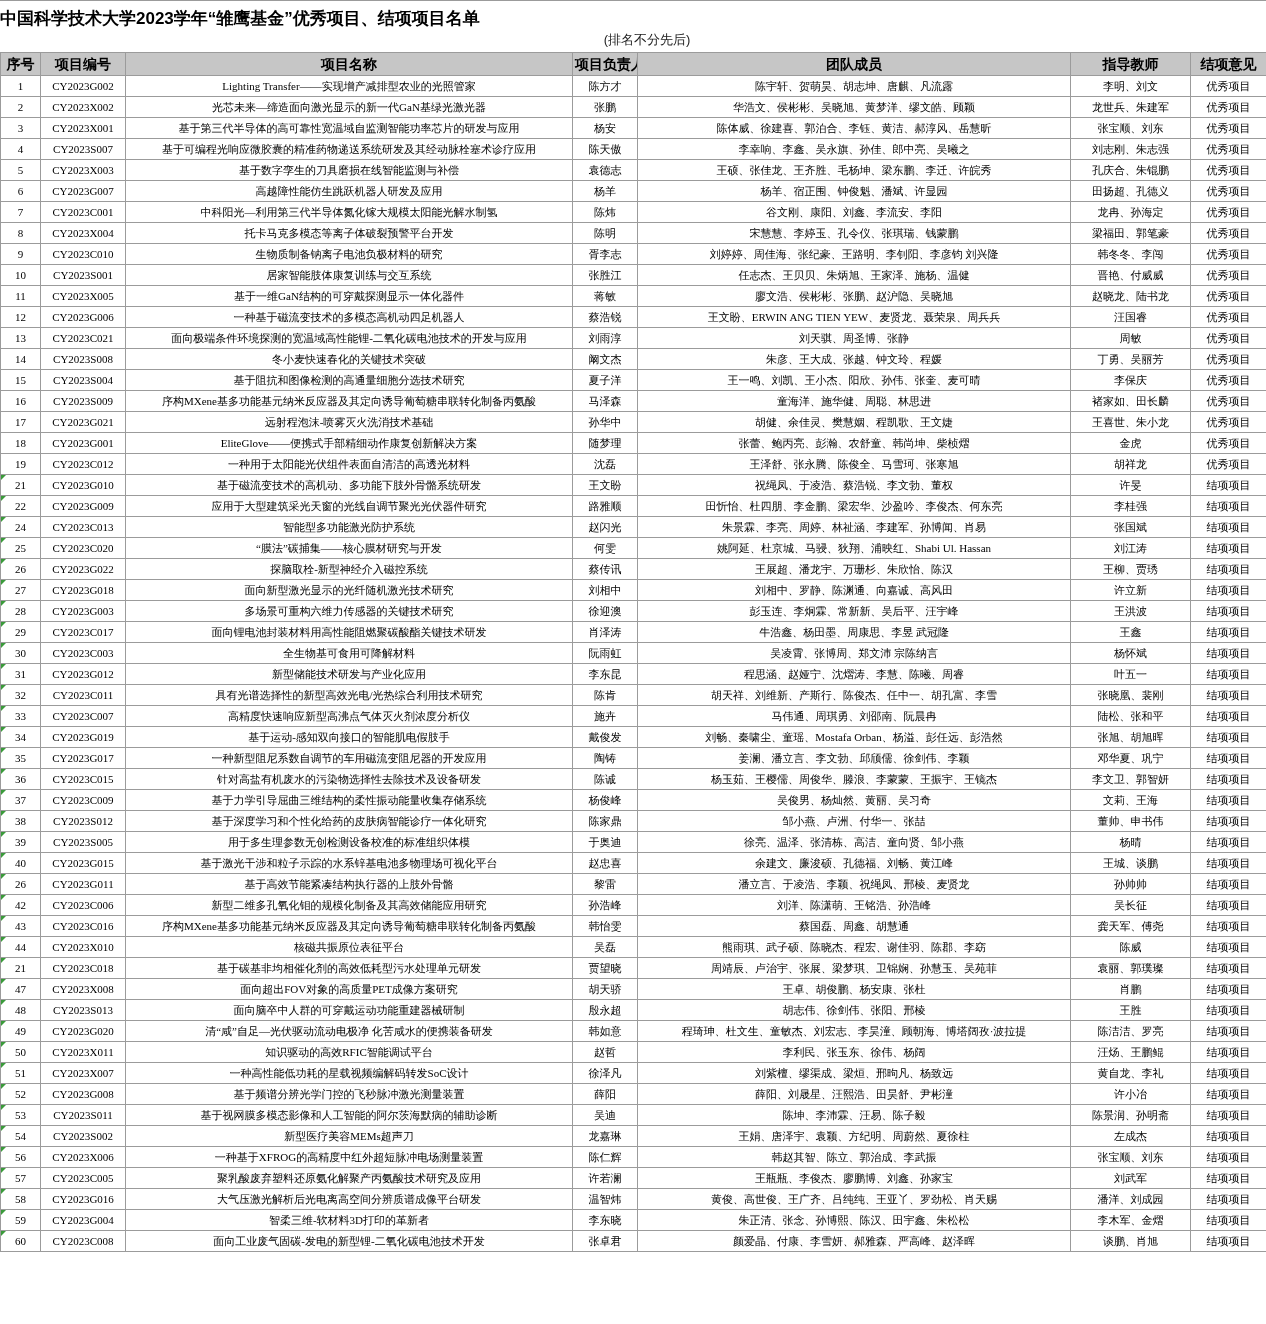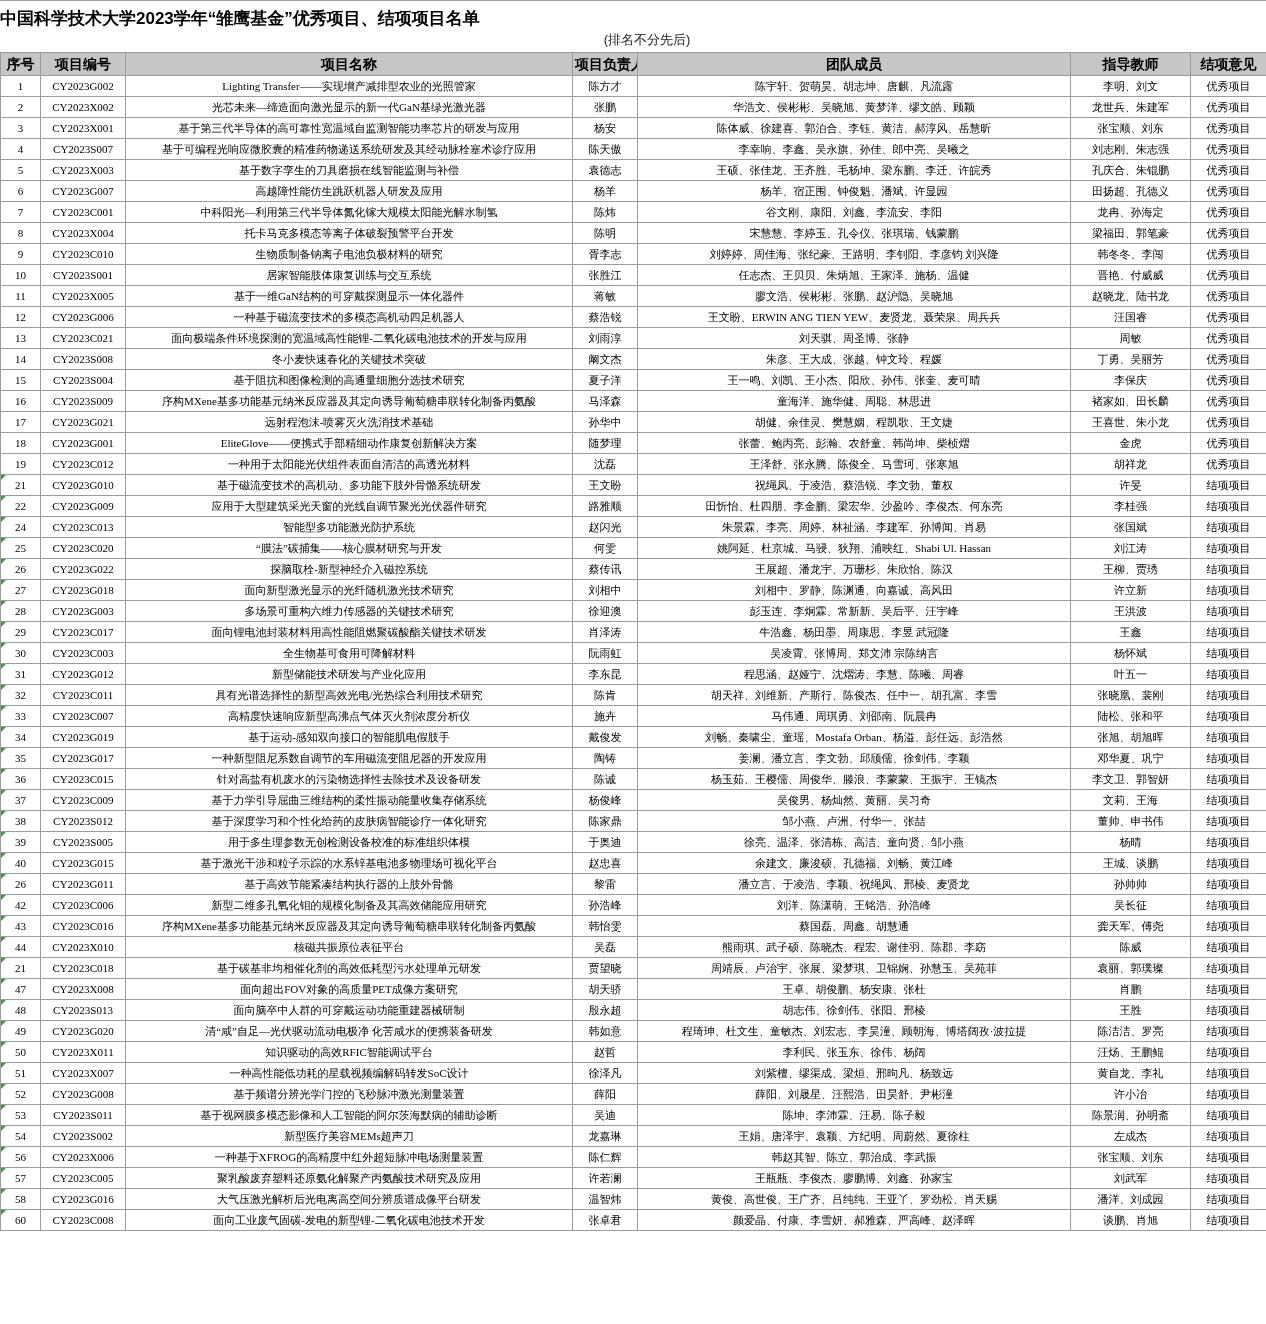--- a/index.html
+++ b/index.html
@@ -563,20 +563,29 @@
         <tr>
     <td class="cell-no flagged">58</td>
     <td class="cell-code">CY2023G016</td>
     <td class="cell-name">大气压激光解析后光电离高空间分辨质谱成像平台研发</td>
     <td class="cell-leader">温智炜</td>
     <td class="cell-members">黄俊、高世俊、王广齐、吕纯纯、王亚丫、罗劲松、肖天赐</td>
     <td class="cell-advisors">潘洋、刘成园</td>
     <td class="cell-status">结项项目</td>
   </tr>
         <tr>
+    <td class="cell-no flagged">59</td>
+    <td class="cell-code">CY2023G004</td>
+    <td class="cell-name">智柔三维-软材料3D打印的革新者</td>
+    <td class="cell-leader">李东晓</td>
+    <td class="cell-members">朱正清、张念、孙博熙、陈汉、田宇鑫、朱松松</td>
+    <td class="cell-advisors">李木军、金熠</td>
+    <td class="cell-status">结项项目</td>
+  </tr>
+        <tr>
     <td class="cell-no flagged">60</td>
     <td class="cell-code">CY2023C008</td>
     <td class="cell-name">面向工业废气固碳-发电的新型锂-二氧化碳电池技术开发</td>
     <td class="cell-leader">张卓君</td>
     <td class="cell-members">颜爱晶、付康、李雪妍、郝雅森、严高峰、赵泽晖</td>
     <td class="cell-advisors">谈鹏、肖旭</td>
     <td class="cell-status">结项项目</td>
   </tr>
       </tbody>
   </table>

